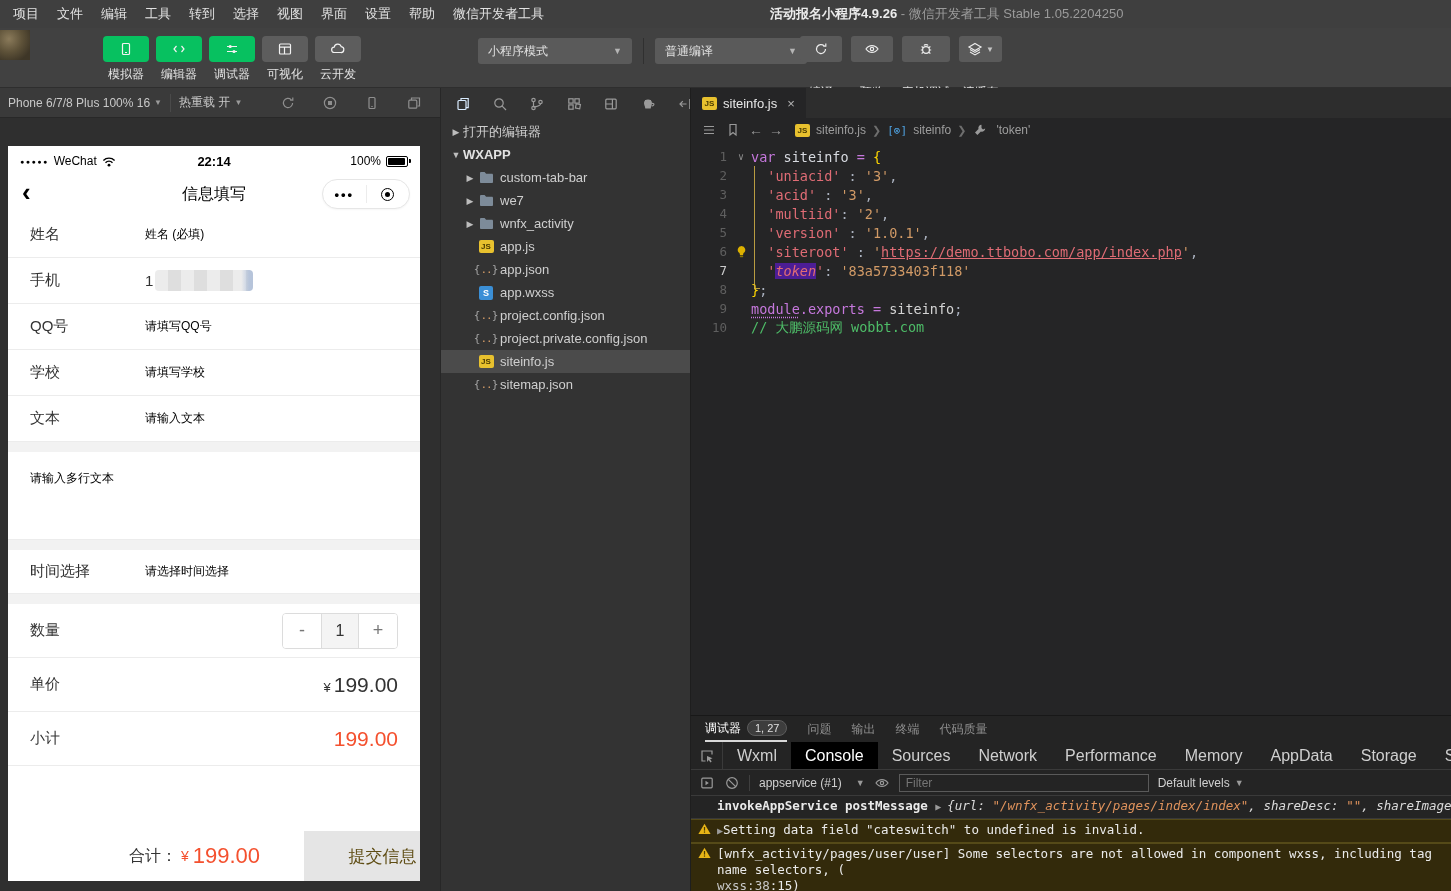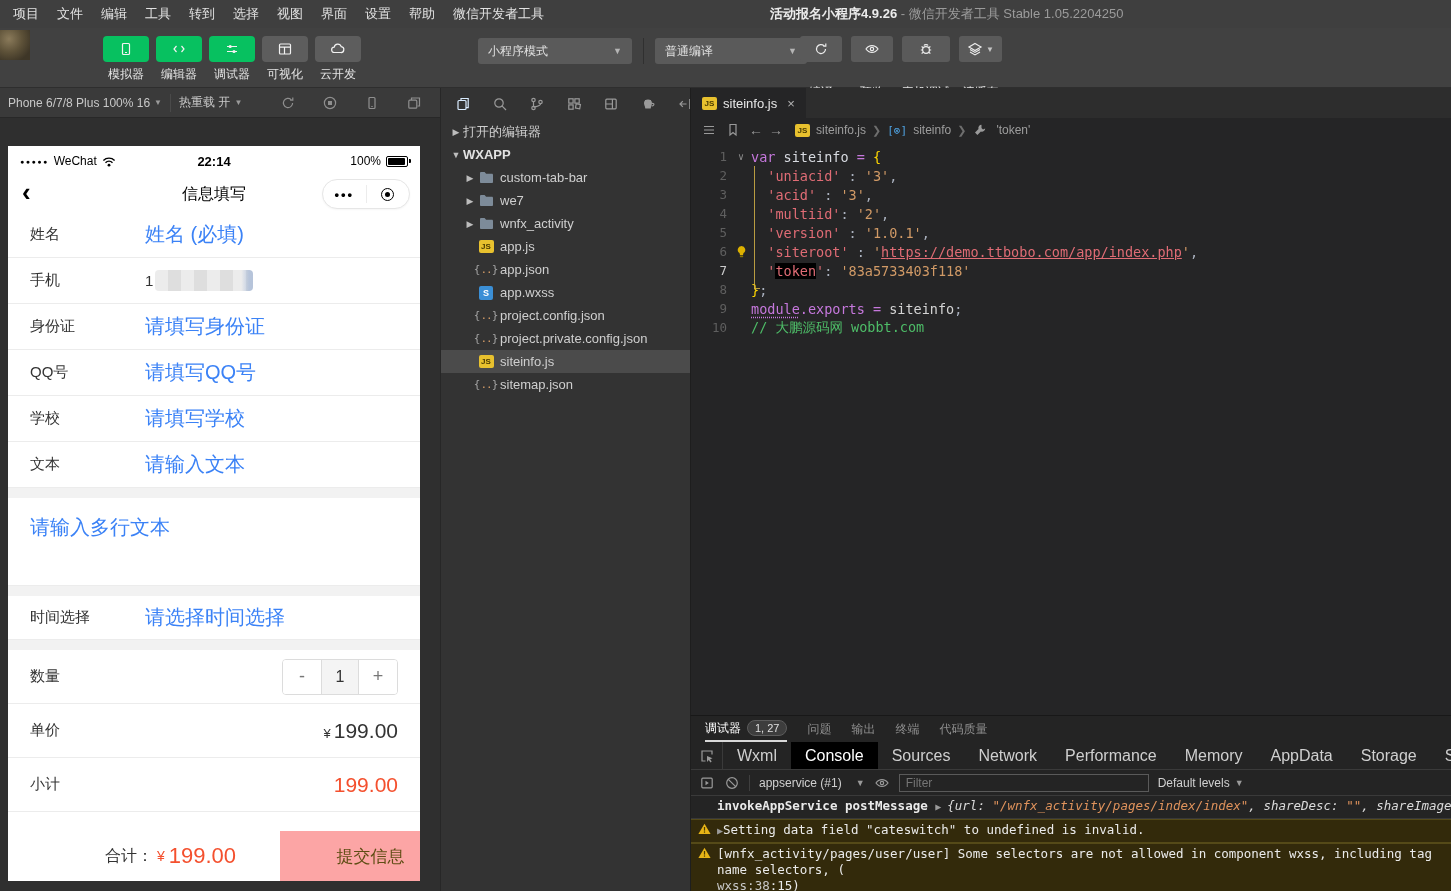--- a/index.html
+++ b/index.html
@@ -52,21 +52,21 @@
   .p-title{width:100%;text-align:center;font-size:16px;color:#000;}
   .capsule{position:absolute;right:10px;top:3px;width:88px;height:30px;border:1px solid #e6e6e6;border-radius:16px;background:#fff;
            display:flex;align-items:center;box-shadow:0 1px 2px rgba(0,0,0,.04);}
   .cap-dots{flex:1;text-align:center;font-size:13px;letter-spacing:2px;color:#000;font-weight:bold;cursor:pointer;}
   .cap-div{width:1px;height:18px;background:#ececec;}
   .cap-target{flex:1;display:flex;justify-content:center;cursor:pointer;}
   .cap-target b{width:13px;height:13px;border:1.6px solid #000;border-radius:50%;position:relative;}
   .cap-target b:after{content:"";position:absolute;left:50%;top:50%;width:5px;height:5px;margin:-2.5px 0 0 -2.5px;border-radius:50%;background:#000;}
   .f-row{height:46px;display:flex;align-items:center;padding:0 22px;border-bottom:1px solid #ececec;background:#fff;}
   .f-label{width:115px;font-size:15px;color:#333;}
-  .ph{color:#3b82f6;font-size:20px;}
+  .ph{color:#000000;font-size:12px;}
   .val{color:#333;font-size:15px;}
   .blurnum{display:inline-block;vertical-align:middle;width:98px;height:21px;border-radius:4px;margin-left:2px;
     background:
       linear-gradient(90deg,rgba(190,205,230,0) 88%,rgba(150,175,215,.55) 96%),
       repeating-linear-gradient(90deg,#ececec 0 13px,#dedede 13px 26px),
       repeating-linear-gradient(0deg,rgba(255,255,255,.35) 0 7px,rgba(0,0,0,.03) 7px 14px);}
   .gap{height:10px;background:#f2f2f2;}
   .ta-block{height:88px;background:#fff;padding:16px 22px;border-bottom:1px solid #ececec;}
   .qty-row,.price-row,.sub-row{height:54px;display:flex;align-items:center;padding:0 22px;border-bottom:1px solid #ececec;background:#fff;}
   .stepper{margin-left:auto;display:flex;border:1px solid #dcdcdc;border-radius:4px;overflow:hidden;}
@@ -74,21 +74,21 @@
   .stp.mid{background:#f4f4f4;border-left:1px solid #dcdcdc;border-right:1px solid #dcdcdc;font-size:16px;color:#333;cursor:default;}
   .price-val{margin-left:auto;color:#333;}
   .price-val .cur{font-size:13px;margin-right:3px;}
   .price-val .amt{font-size:21px;}
   .sub-row .price-val{color:#f4502e;}
   .p-footer{position:absolute;left:0;bottom:0;width:412px;height:50px;background:#fff;display:flex;align-items:center;gap:30px;}
   .ft-total{margin-left:auto;display:flex;align-items:center;gap:4px;padding-right:14px;}
   .ft-lab{font-size:16px;color:#333;}
   .ft-cur{font-size:14px;color:#f4502e;}
   .ft-amt{font-size:22px;color:#f4502e;}
-  .submit-btn{width:140px;height:50px;background:#fca5a5;color:#5f4d14;font-size:17px;display:flex;align-items:center;justify-content:center;cursor:pointer;padding-left:41px;}
+  .submit-btn{width:116px;height:50px;background:#e5e5e5;color:#5f4d14;font-size:17px;display:flex;align-items:center;justify-content:center;cursor:pointer;padding-left:41px;}
   
   #explorer{position:absolute;left:440px;top:88px;width:250px;height:803px;background:#333333;border-left:1px solid #272727;color:#cfcfcf;}
   .ex-icons{height:32px;display:flex;align-items:center;padding:0 14px;gap:21px;color:#9a9a9a;}
   .ex-icons .coll{margin-left:auto;}
   .ex-icons span{display:flex;cursor:pointer;}
   .ex-icons span.act{color:#d9ecff;}
   .ex-header{height:26px;display:flex;align-items:center;padding:0 14px;font-size:12px;color:#c8c8c8;}
   .ex-more{margin-left:auto;letter-spacing:1px;color:#bbb;cursor:pointer;}
   .tree-row{height:23px;display:flex;align-items:center;font-size:13px;cursor:pointer;white-space:nowrap;}
   .tree-row.selected{background:#4b4b4b;}
@@ -115,21 +115,21 @@
   .code{position:relative;padding-top:5px;font-family:"DejaVu Sans Mono",monospace;}
   .cl{height:19px;display:flex;align-items:center;}
   .gut{width:40px;text-align:right;padding-right:4px;color:#5f5f5f;font-size:12.5px;flex:none;}
   .gut.on{color:#cccccc;}
   .mark{width:20px;flex:none;display:flex;justify-content:center;align-items:center;color:#8a8a8a;font-size:10px;}
   .src{font-size:13.5px;white-space:pre;}
   .tk-k{color:#c678dd;} .tk-v{color:#d7dae0;} .tk-e{color:#e06c75;} .tk-s{color:#d19a66;}
   .tk-p{color:#abb2bf;} .tk-b{color:#ffd700;} .tk-w{color:#d4d4d4;}
   .tk-m{color:#c678dd;} .tk-mu{color:#c678dd;text-decoration:underline dotted;text-underline-offset:3px;}
   .tk-c{color:#4ebd68;} .tk-l{color:#e06c75;text-decoration:underline;}
-  .tk-es{color:#e06c75;background:#000000;}
+  .tk-es{color:#e06c75;background:#4c1d95;font-style:italic;}
   .guide{position:absolute;left:63px;width:1px;background:rgba(212,178,70,.85);}
   .guide:after{content:"";position:absolute;left:0;bottom:0;width:6px;height:1px;background:rgba(212,178,70,.85);}
   
   #debug{position:absolute;left:690px;top:715px;width:761px;height:176px;background:#242424;border-left:1px solid #1e1e1e;border-top:1px solid #181818;overflow:hidden;}
   .dbg-tabs{height:26px;display:flex;align-items:center;gap:20px;padding-left:14px;font-size:12px;color:#8f8f8f;}
   .dbg-tab{display:flex;align-items:center;gap:6px;height:26px;cursor:pointer;}
   .dbg-tab.active{color:#fff;border-bottom:2px solid #d8d8d8;}
   .dbg-badge{background:#3d3d3d;border:1px solid #5c5c5c;border-radius:9px;padding:0 7px;font-size:11px;color:#e0e0e0;line-height:14px;}
   .dt-tabs{height:28px;display:flex;align-items:stretch;border-bottom:1px solid #3a3a3a;font-size:16px;color:#cfcfcf;overflow:hidden;white-space:nowrap;}
   .dt-inspect{width:32px;display:flex;align-items:center;justify-content:center;color:#9a9a9a;border-right:1px solid #3a3a3a;flex:none;cursor:pointer;}
@@ -353,24 +353,20 @@
           <div class="f-row">
             <span class="f-label">姓名</span>
             <span class="ph">姓名 (必填)</span>
           </div>
           <div class="f-row">
             <span class="f-label">手机</span>
             <span class="val">1</span>
             <span class="blurnum"></span>
           </div>
           <div class="f-row">
-            <span class="f-label">身份证</span>
-            <span class="ph">请填写身份证</span>
-          </div>
-          <div class="f-row">
             <span class="f-label">QQ号</span>
             <span class="ph">请填写QQ号</span>
           </div>
           <div class="f-row">
             <span class="f-label">学校</span>
             <span class="ph">请填写学校</span>
           </div>
           <div class="f-row">
             <span class="f-label">文本</span>
             <span class="ph">请输入文本</span>

